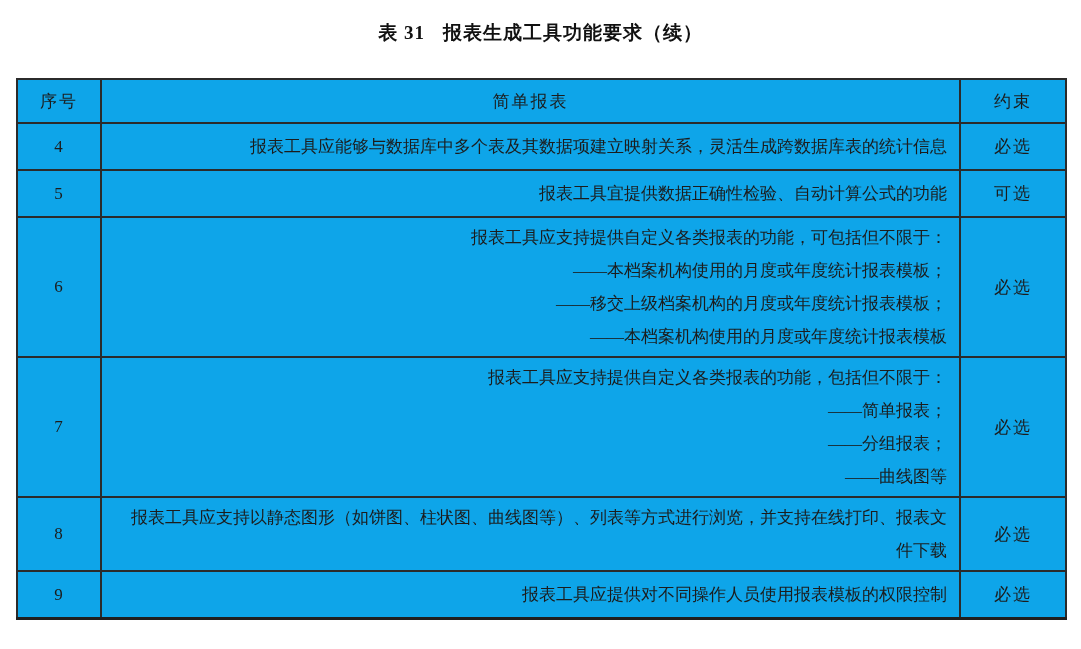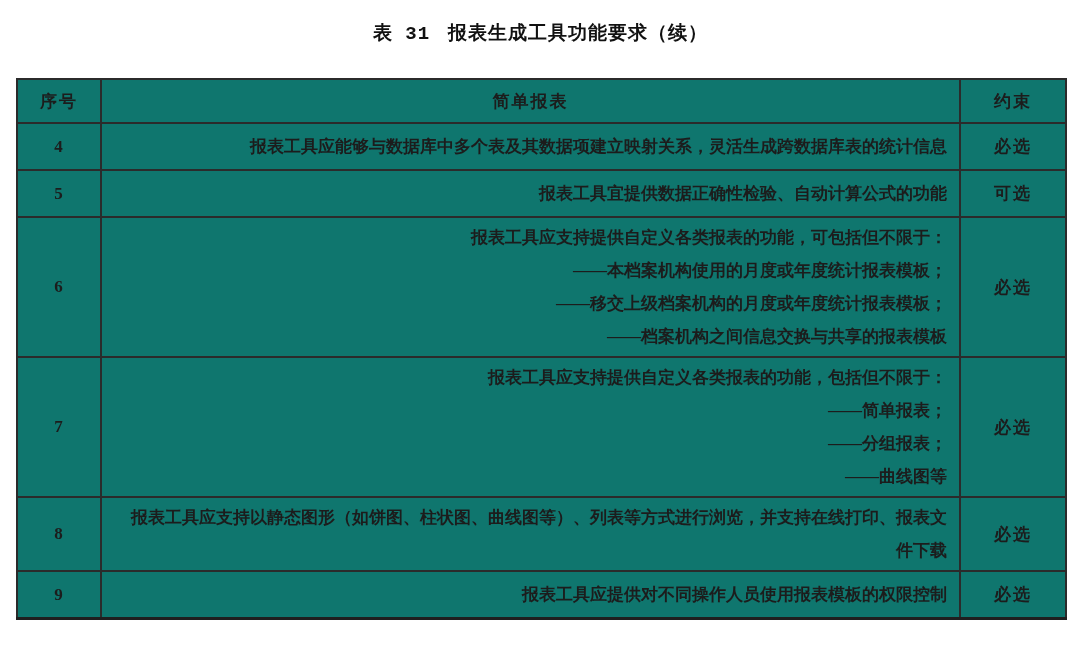--- a/index.html
+++ b/index.html
@@ -19,44 +19,43 @@
   .doc-title {
     position: absolute;
     top: 20px;
     left: 0;
     width: 100%;
     text-align: center;
     font-size: 19px;
     font-weight: bold;
     letter-spacing: 1px;
     color: #111111;
-    font-family: Liberation Mono, monospace;
   }
   .doc-title .title-prefix {
     margin-right: 18px;
   }
   table.req-table {
     position: absolute;
     left: 16px;
     top: 78px;
     width: 1049px;
     border-collapse: collapse;
     table-layout: fixed;
     font-size: 17px;
     color: #1c1c1c;
     background: #ffffff;
     border: 2px solid #1f1f1f;
     border-bottom-width: 3px;
   }
   table.req-table th,
   table.req-table td {
     border: 2px solid #2b2b2b;
-    font-weight: bold;
+    font-weight: normal;
     vertical-align: middle;
-    background: #0f766e;
+    background: #0ea5e9;
   }
   table.req-table thead th {
     height: 40px;
     text-align: center;
     letter-spacing: 2px;
   }
   td.col-num {
     text-align: center;
     padding: 3px 0;
     letter-spacing: 1px;
@@ -111,21 +110,21 @@
             <div class="req-line">报表工具宜提供数据正确性检验、自动计算公式的功能</div>
           </td>
           <td class="col-cons">可选</td>
         </tr>
         <tr>
           <td class="col-num">6</td>
           <td class="col-req">
             <div class="req-line">报表工具应支持提供自定义各类报表的功能，可包括但不限于：</div>
             <div class="req-line">——本档案机构使用的月度或年度统计报表模板；</div>
             <div class="req-line">——移交上级档案机构的月度或年度统计报表模板；</div>
-            <div class="req-line">——档案机构之间信息交换与共享的报表模板</div>
+            <div class="req-line">——本档案机构使用的月度或年度统计报表模板</div>
           </td>
           <td class="col-cons">必选</td>
         </tr>
         <tr>
           <td class="col-num">7</td>
           <td class="col-req">
             <div class="req-line">报表工具应支持提供自定义各类报表的功能，包括但不限于：</div>
             <div class="req-line">——简单报表；</div>
             <div class="req-line">——分组报表；</div>
             <div class="req-line">——曲线图等</div>

